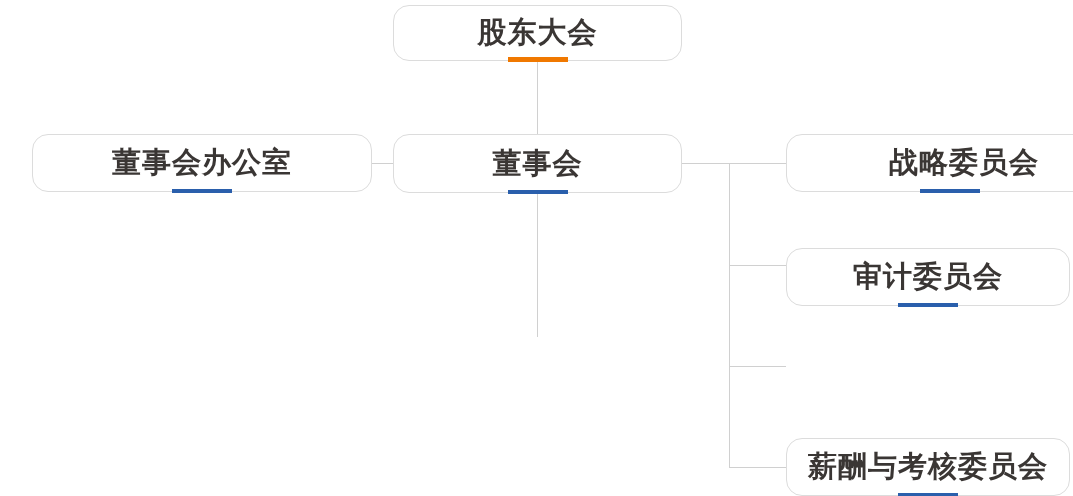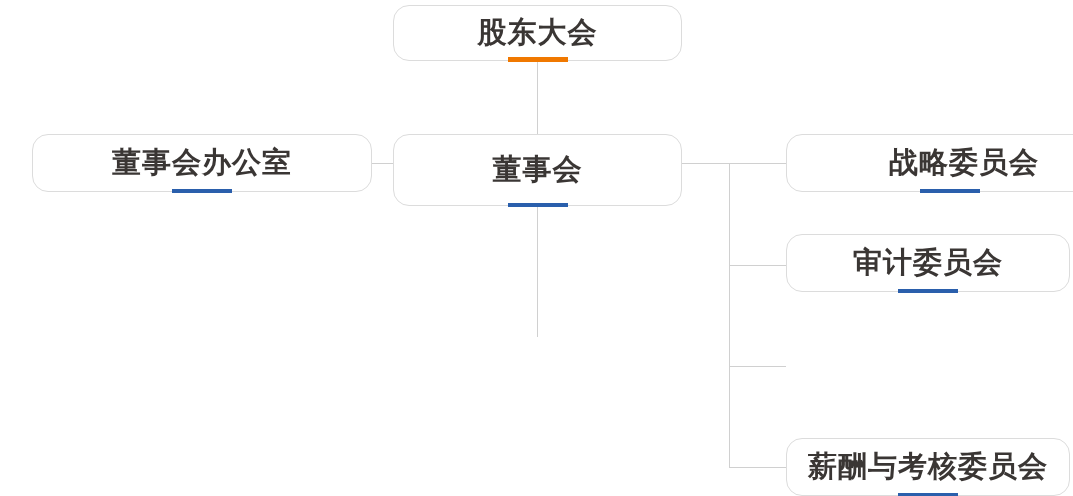--- a/index.html
+++ b/index.html
@@ -50,24 +50,24 @@
     position: absolute;
     background: #d0d0d0;
     z-index: 1;
   }
   .line.h { height: 1px; }
   .line.v { width: 1px; }
 
   
   #node-shareholders   { left: 393px; top: 5px;   width: 289px; height: 56px; }
   #node-board-office   { left: 2px;   top: 134px; width: 340px; height: 58px; margin-left: 30px; }
-  #node-board          { left: 393px; top: 134px; width: 289px; height: 72px; }
+  #node-board          { left: 393px; top: 134px; width: 289px; height: 59px; }
   #node-senior-mgmt    { left: 397px; top: 337px; width: 285px; height: 57px; }
   #node-committee-0    { left: 786px; top: 134px; width: 328px; height: 58px; padding-left: 28px; }
-  #node-committee-1    { left: 786px; top: 234px; width: 284px; height: 58px; }
+  #node-committee-1    { left: 786px; top: 248px; width: 284px; height: 58px; }
   #node-committee-2    { left: 786px; top: 337px; width: 284px; height: 58px; }
   #node-committee-3    { left: 786px; top: 438px; width: 284px; height: 58px; }
 
   
   #line-sh-board       { left: 537px; top: 61px;  height: 73px;  }
   #line-board-senior   { left: 537px; top: 192px; height: 145px; }
   #line-office-board   { left: 290px; top: 163px; width: 103px;  }
   #line-board-right    { left: 682px; top: 163px; width: 104px;  }
   #line-trunk          { left: 729px; top: 163px; height: 304px; }
   #line-branch-1       { left: 729px; top: 265px; width: 57px;   }

